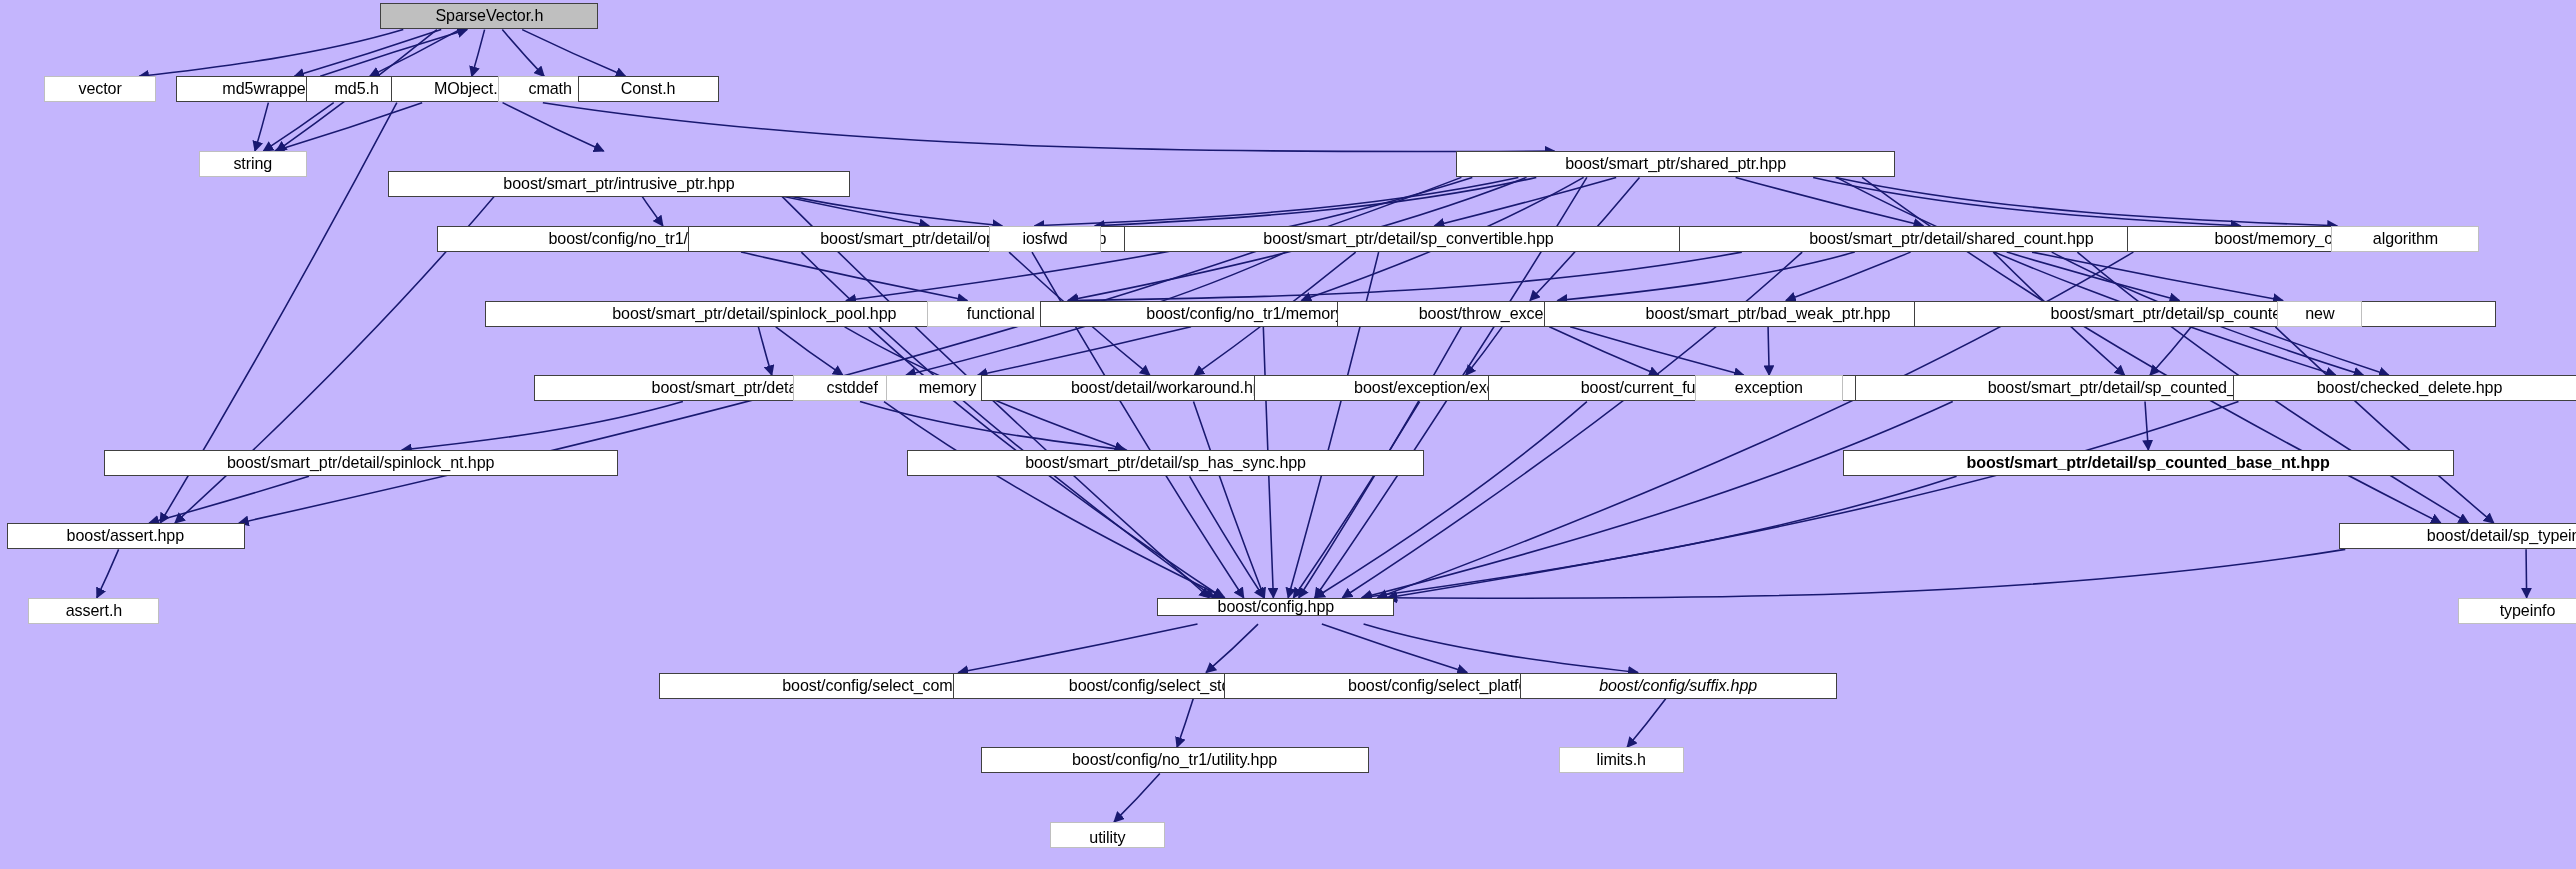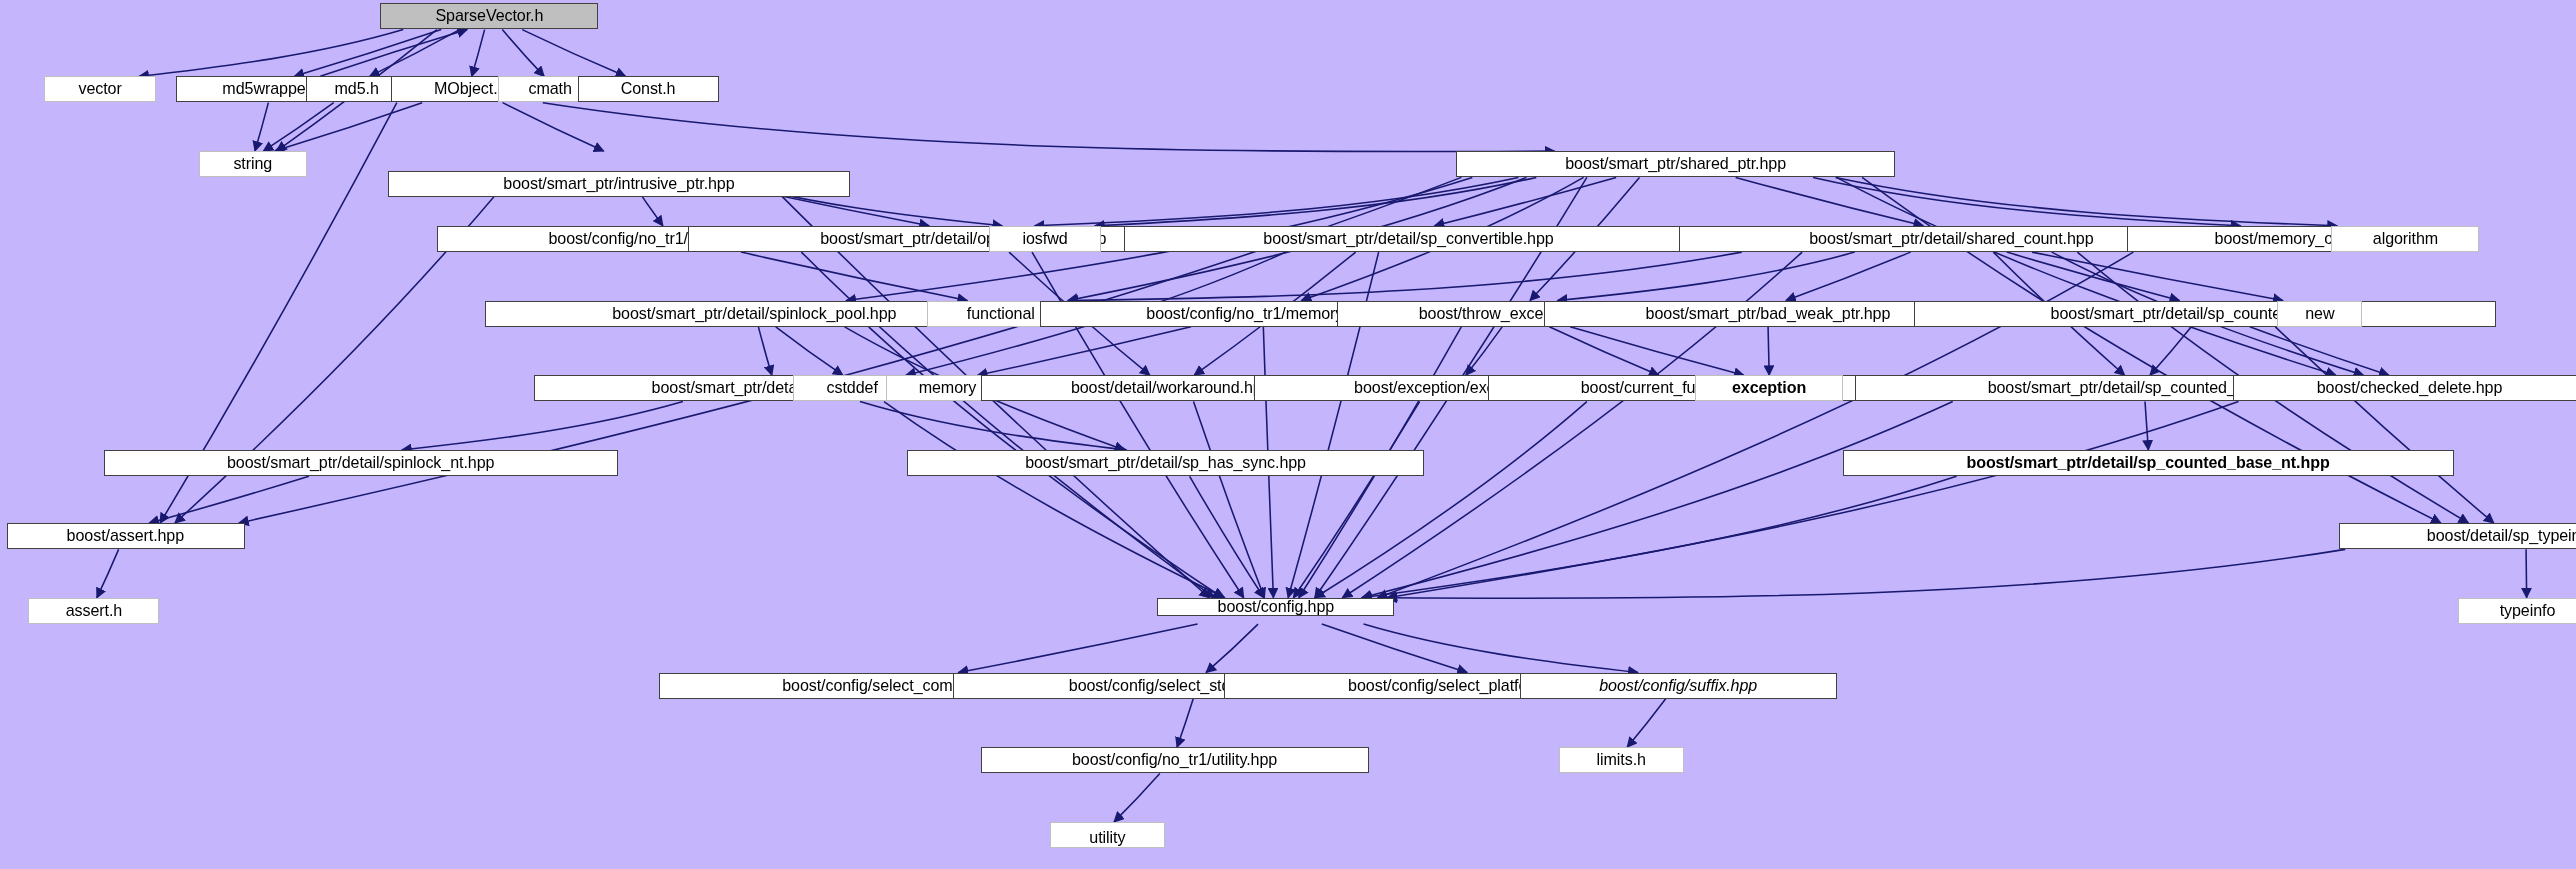--- a/index.html
+++ b/index.html
@@ -232,21 +232,21 @@
       </div>
       <div class="node solid" style="left: 981px; top: 375px; width: 380px; height: 26px;">
         <span class="node-label">boost/detail/workaround.hpp</span>
       </div>
       <div class="node solid" style="left: 1254px; top: 375px; width: 414px; height: 26px;">
         <span class="node-label">boost/exception/exception.hpp</span>
       </div>
       <div class="node solid" style="left: 1488px; top: 375px; width: 373px; height: 26px;">
         <span class="node-label">boost/current_function.hpp</span>
       </div>
-      <div class="node lib" style="left: 1695px; top: 375px; width: 148px; height: 26px; font-weight: bold;">
+      <div class="node lib" style="left: 1695px; top: 375px; width: 148px; height: 26px;">
         <span class="node-label">exception</span>
       </div>
       <div class="node solid" style="left: 1855px; top: 375px; width: 578px; height: 26px;">
         <span class="node-label">boost/smart_ptr/detail/sp_counted_base.hpp</span>
       </div>
       <div class="node solid" style="left: 2233px; top: 375px; width: 353px; height: 26px;">
         <span class="node-label">boost/checked_delete.hpp</span>
       </div>
       <div class="node solid" style="left: 104px; top: 450px; width: 514px; height: 26px;">
         <span class="node-label">boost/smart_ptr/detail/spinlock_nt.hpp</span>

